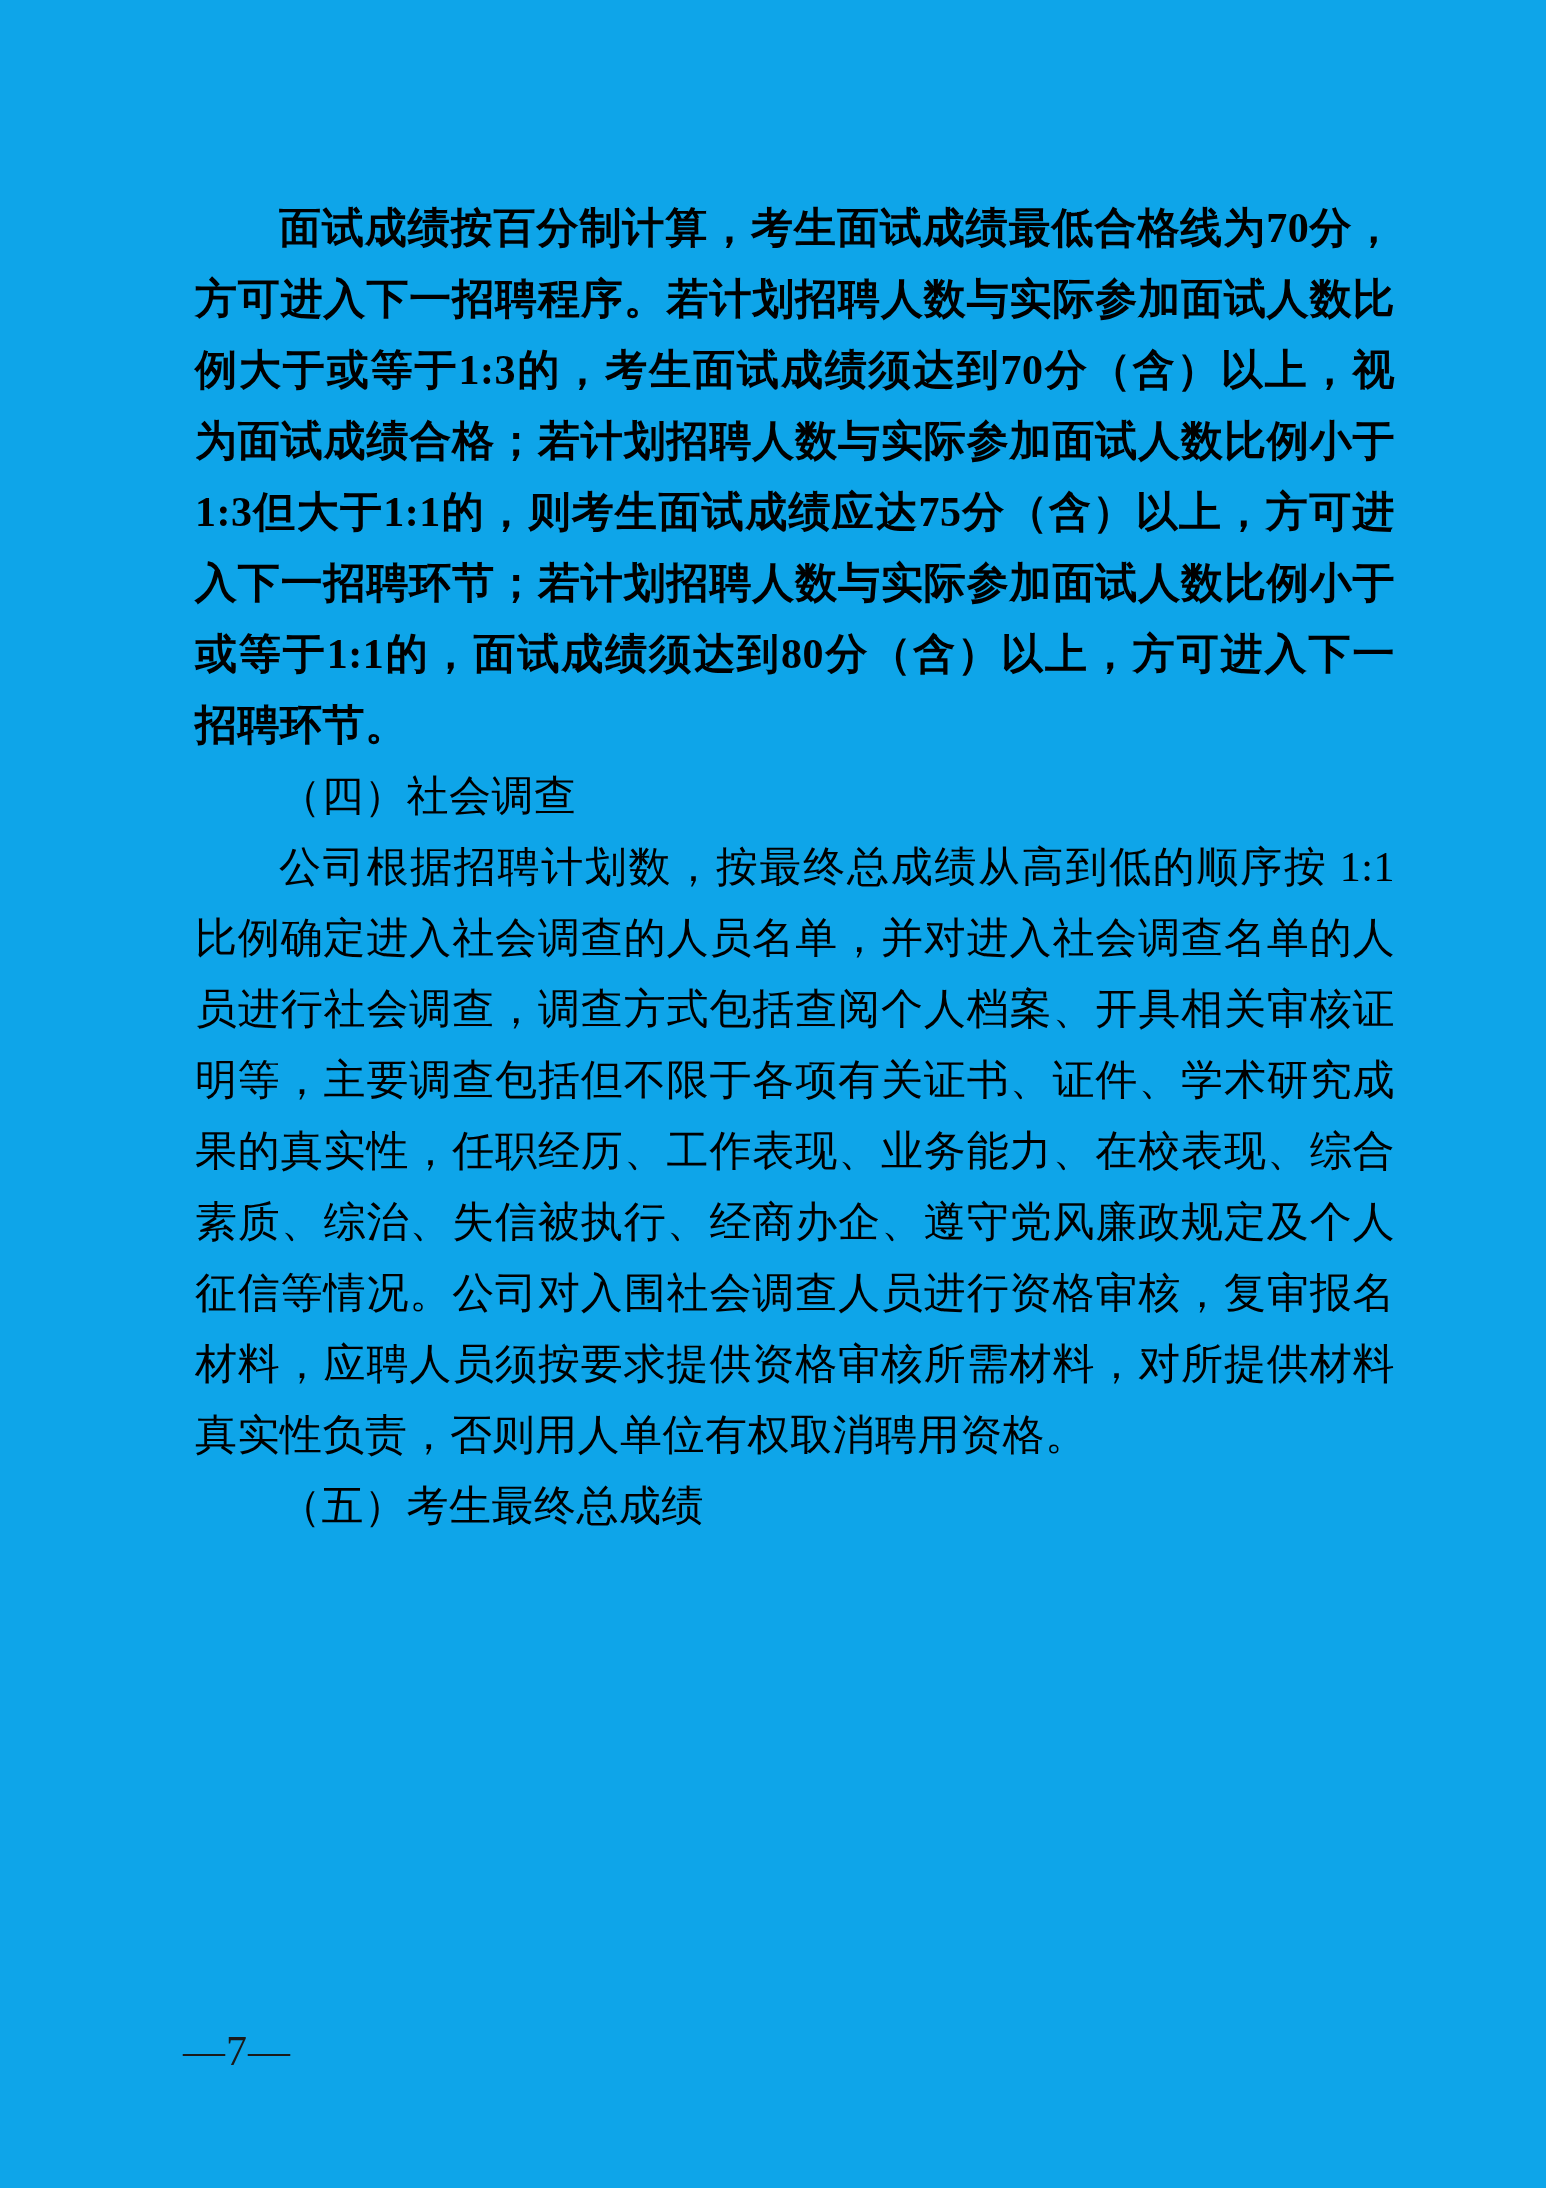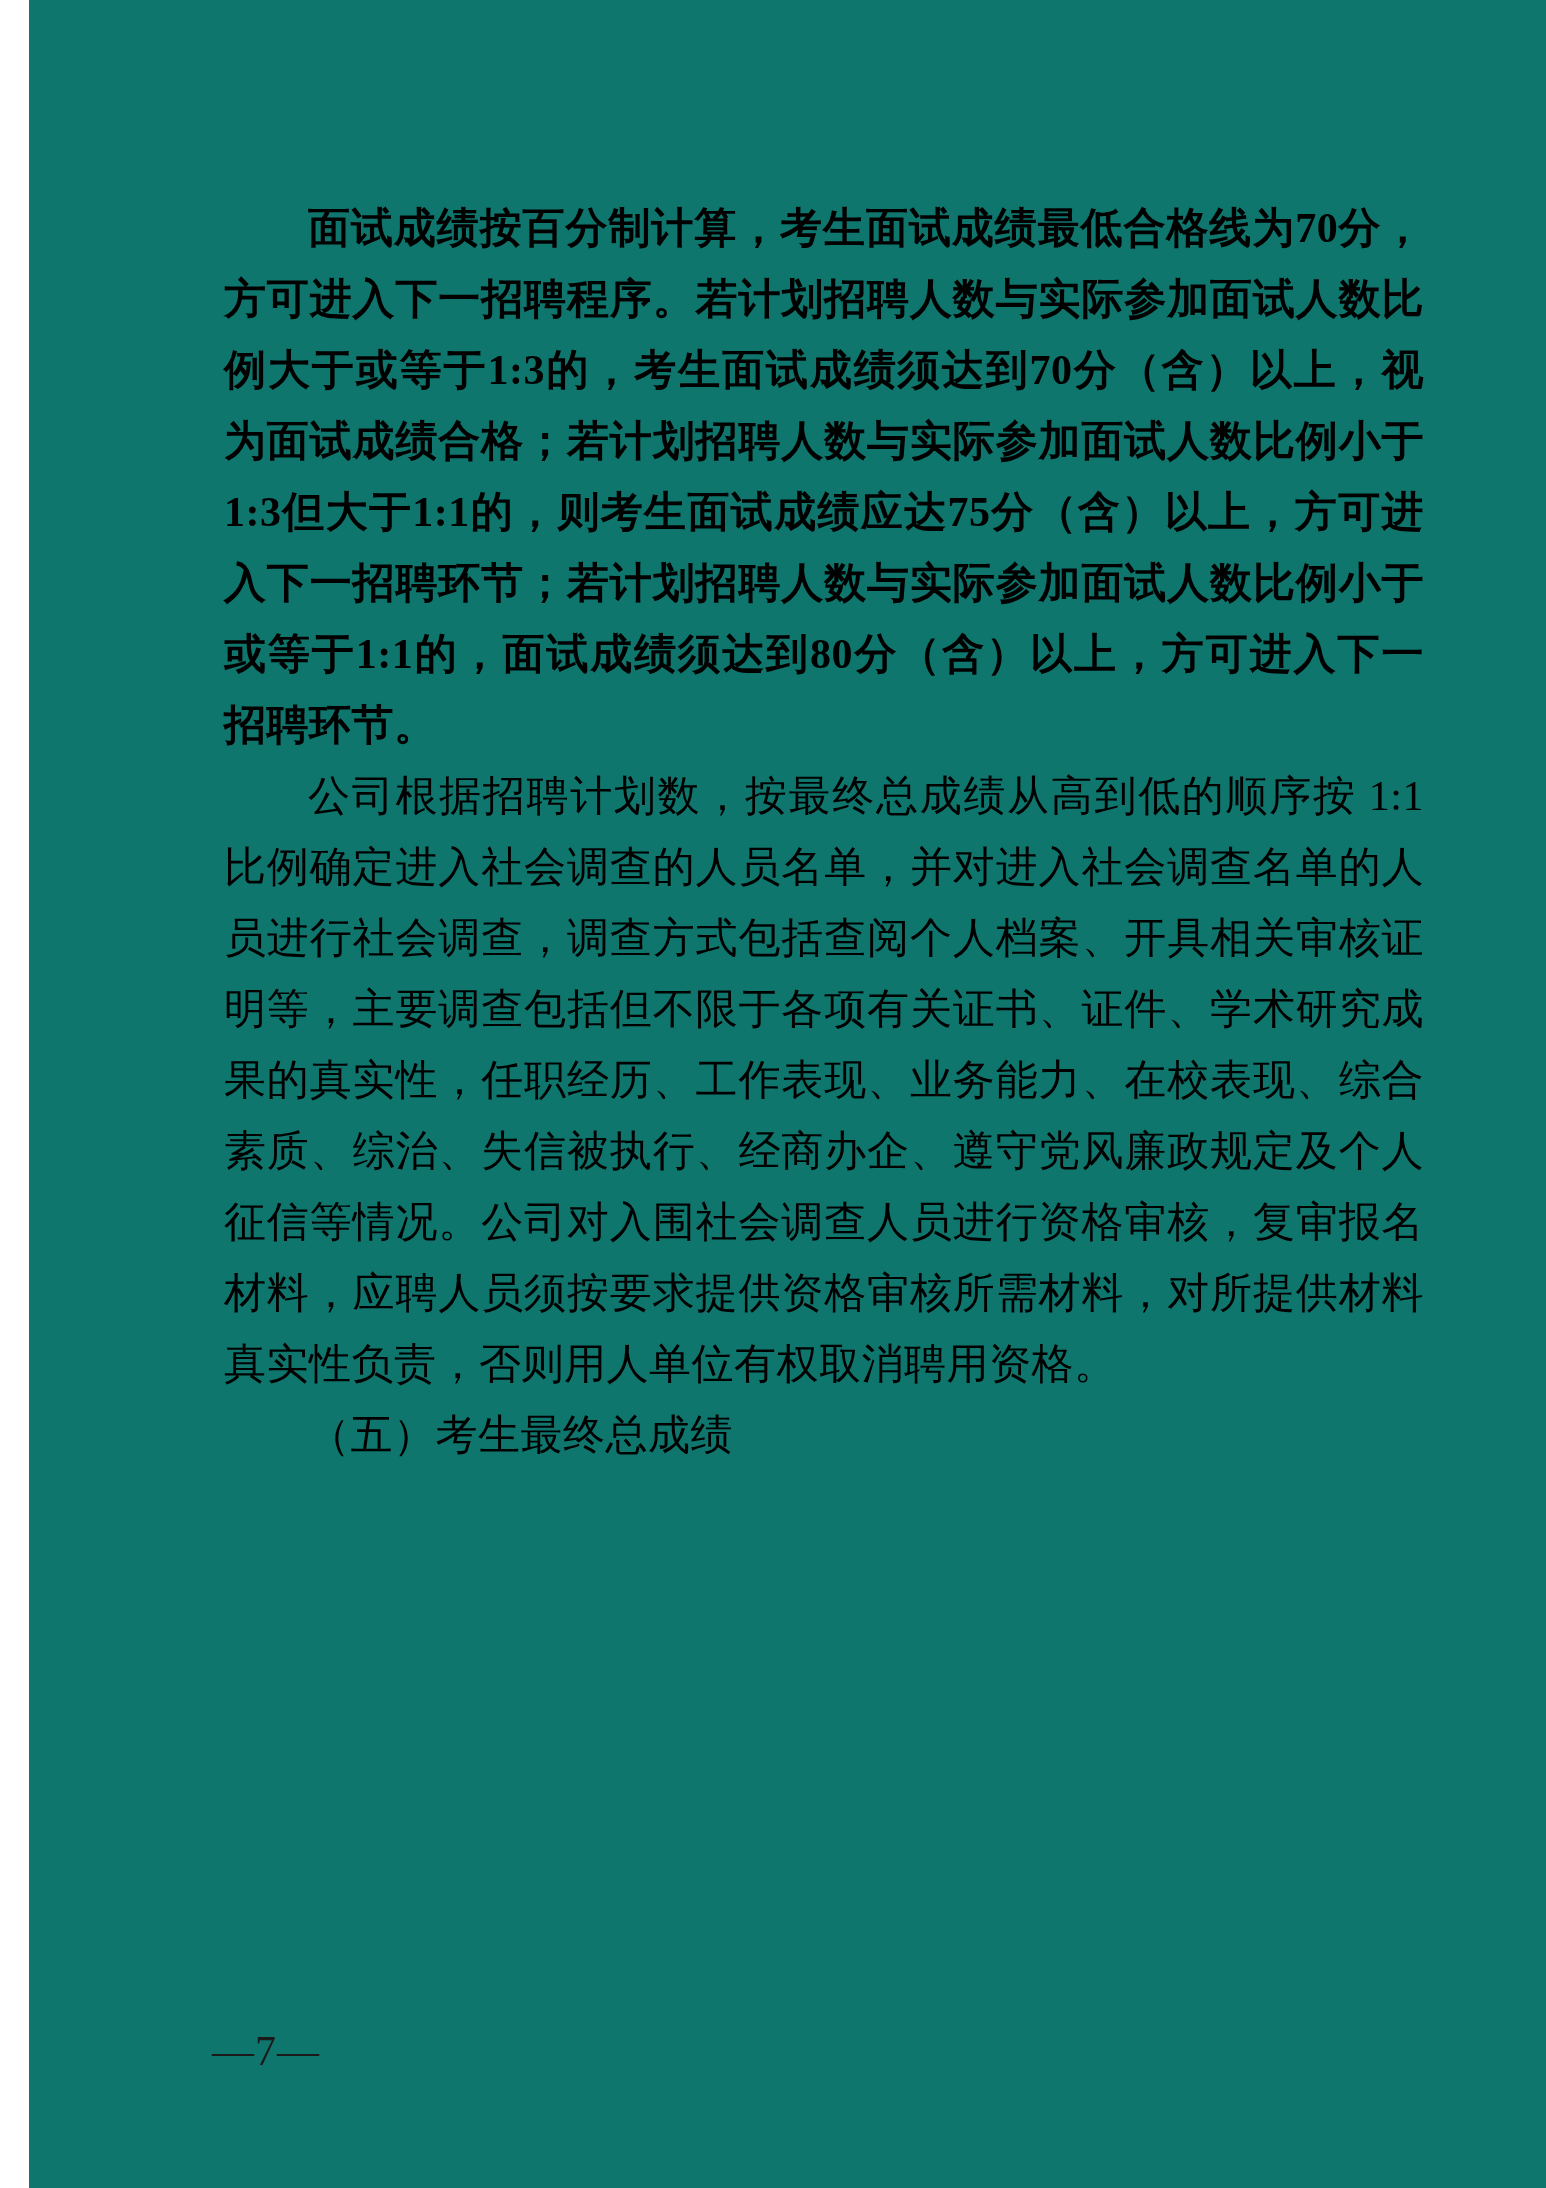--- a/index.html
+++ b/index.html
@@ -11,22 +11,21 @@
     height: 2188px;
     background: #ffffff;
     position: relative;
     overflow: hidden;
     font-family: "Liberation Serif", "DejaVu Serif", serif;
     color: #000000;
   }
   .doc-page {
     position: absolute;
     inset: 0;
-    background: #0f766e;
-    margin-left: 29px;
+    background: #0ea5e9;
   }
   .doc-body {
     position: absolute;
     left: 195px;
     top: 193px;
     width: 1200px;
   }
   .para {
     margin: 0;
     padding: 0;
@@ -64,20 +63,21 @@
 </head>
 <body>
 
 <div class="doc-page">
 
   <main class="doc-body">
 
     <p class="para bold">面试成绩按百分制计算，考生面试成绩最低合格线为70分，方可进入下一招聘程序。若计划招聘人数与实际参加面试人数比例大于或等于1:3的，考生面试成绩须达到70分（含）以上，视为面试成绩合格；若计划招聘人数与实际参加面试人数比例小于1:3但大于1:1的，则考生面试成绩应达75分（含）以上，方可进入下一招聘环节；若计划招聘人数与实际参加面试人数比例小于或等于1:1的，面试成绩须达到80分（含）以上，方可进入下一招聘环节。</p>
 
 
+    <p class="heading-line">（四）社会调查</p>
 
     <p class="para">公司根据招聘计划数，按最终总成绩从高到低的顺序按 1:1 比例确定进入社会调查的人员名单，并对进入社会调查名单的人员进行社会调查，调查方式包括查阅个人档案、开具相关审核证明等，主要调查包括但不限于各项有关证书、证件、学术研究成果的真实性，任职经历、工作表现、业务能力、在校表现、综合素质、综治、失信被执行、经商办企、遵守党风廉政规定及个人征信等情况。公司对入围社会调查人员进行资格审核，复审报名材料，应聘人员须按要求提供资格审核所需材料，对所提供材料真实性负责，否则用人单位有权取消聘用资格。</p>
 
     <p class="heading-line">（五）考生最终总成绩</p>
 
 
   </main>
 
   <div class="page-number">—7—</div>
 

